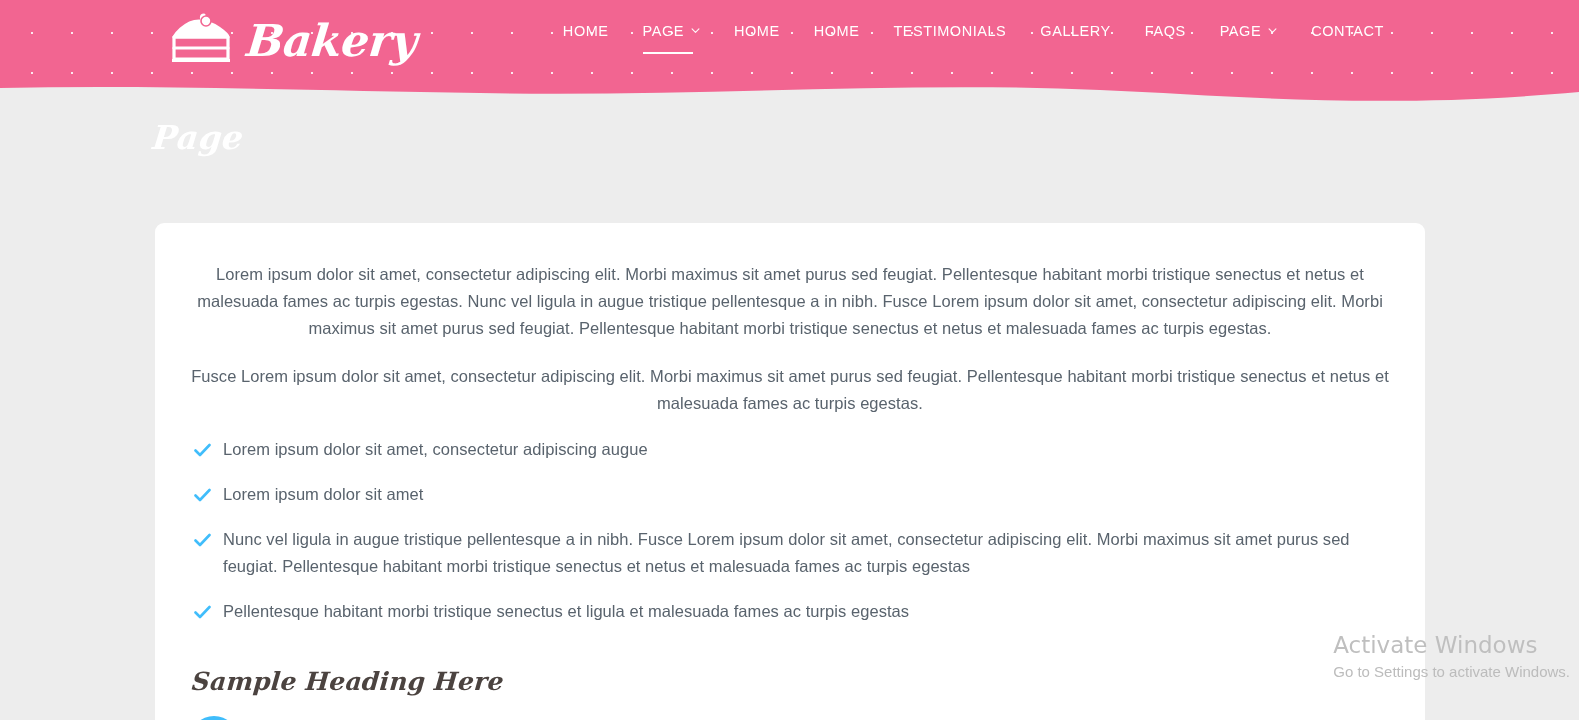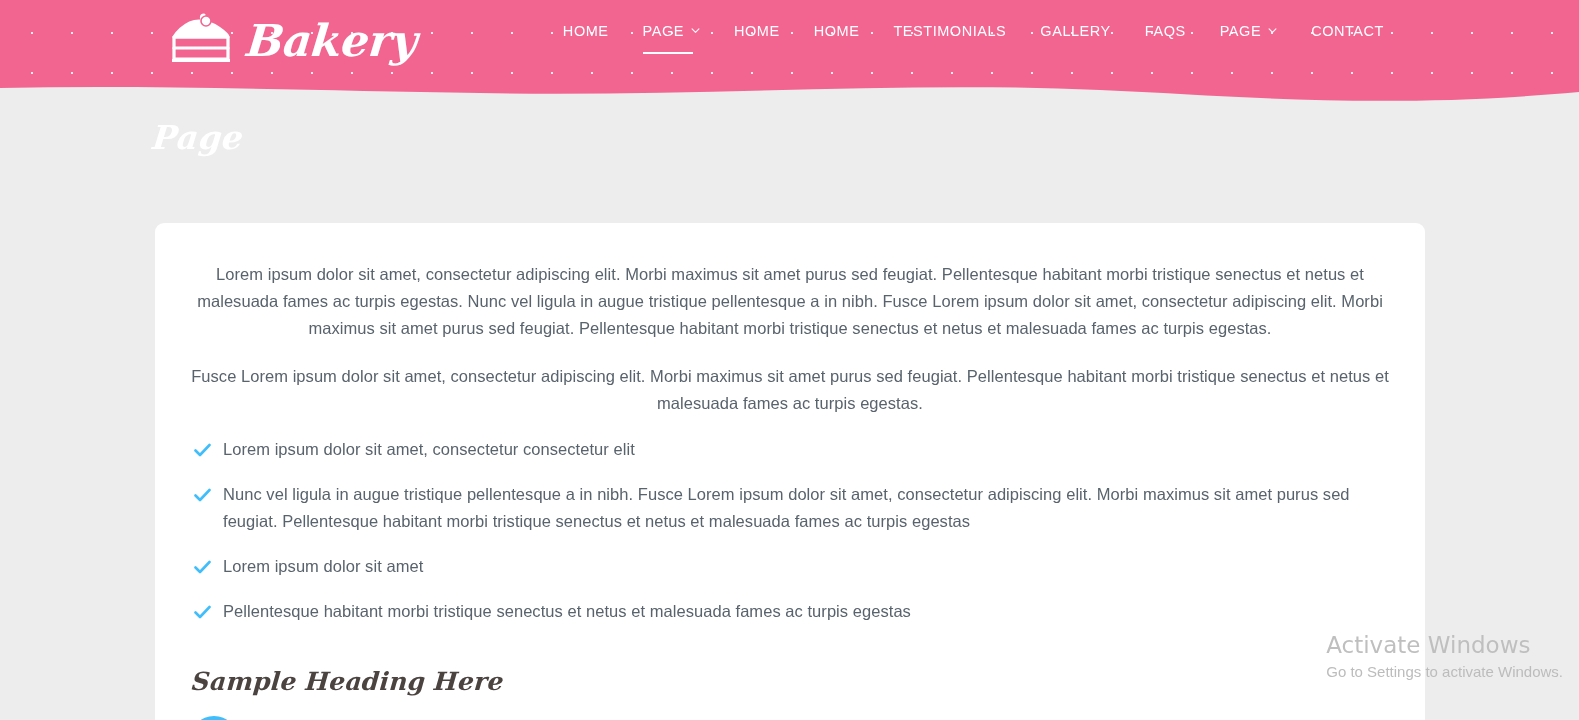--- a/index.html
+++ b/index.html
@@ -203,21 +203,21 @@
   .feature-text{
     color:#59636d;
     font-size:16.5px;
     line-height:1.64;
     padding-top:11px;
   }
 
   
   .watermark{
     position:absolute;
-    right:16px;
+    right:9px;
     bottom:38px;
     text-align:left;
     pointer-events:none;
     user-select:none;
   }
   .wm-title{
     color:#bfbfbf;
     font-size:23px;
     line-height:1.18;
     font-family:"DejaVu Sans", sans-serif;
@@ -327,48 +327,48 @@
   <p class="para">Fusce Lorem ipsum dolor sit amet, consectetur adipiscing elit. Morbi maximus sit amet purus sed feugiat. Pellentesque habitant morbi tristique senectus et netus et malesuada fames ac turpis egestas.</p>
 
   <ul class="check-list">
 
     <li class="check-item">
       <span>
         <svg class="check-icon" viewBox="0 0 17 17" xmlns="http://www.w3.org/2000/svg">
           <path d="M1.5,8.5 L6,13 L15.5,3" fill="none" stroke="#40bdfb" stroke-width="2.6" stroke-linecap="round" stroke-linejoin="round"></path>
         </svg>
       </span>
-      <span class="check-text">Lorem ipsum dolor sit amet, consectetur consectetur elit</span>
+      <span class="check-text">Lorem ipsum dolor sit amet, consectetur adipiscing augue</span>
     </li>
 
     <li class="check-item">
       <span>
         <svg class="check-icon" viewBox="0 0 17 17" xmlns="http://www.w3.org/2000/svg">
           <path d="M1.5,8.5 L6,13 L15.5,3" fill="none" stroke="#40bdfb" stroke-width="2.6" stroke-linecap="round" stroke-linejoin="round"></path>
         </svg>
       </span>
-      <span class="check-text">Nunc vel ligula in augue tristique pellentesque a in nibh. Fusce Lorem ipsum dolor sit amet, consectetur adipiscing elit. Morbi maximus sit amet purus sed feugiat. Pellentesque habitant morbi tristique senectus et netus et malesuada fames ac turpis egestas</span>
+      <span class="check-text">Lorem ipsum dolor sit amet</span>
     </li>
 
     <li class="check-item">
       <span>
         <svg class="check-icon" viewBox="0 0 17 17" xmlns="http://www.w3.org/2000/svg">
           <path d="M1.5,8.5 L6,13 L15.5,3" fill="none" stroke="#40bdfb" stroke-width="2.6" stroke-linecap="round" stroke-linejoin="round"></path>
         </svg>
       </span>
-      <span class="check-text">Lorem ipsum dolor sit amet</span>
+      <span class="check-text">Nunc vel ligula in augue tristique pellentesque a in nibh. Fusce Lorem ipsum dolor sit amet, consectetur adipiscing elit. Morbi maximus sit amet purus sed feugiat. Pellentesque habitant morbi tristique senectus et netus et malesuada fames ac turpis egestas</span>
     </li>
 
     <li class="check-item">
       <span>
         <svg class="check-icon" viewBox="0 0 17 17" xmlns="http://www.w3.org/2000/svg">
           <path d="M1.5,8.5 L6,13 L15.5,3" fill="none" stroke="#40bdfb" stroke-width="2.6" stroke-linecap="round" stroke-linejoin="round"></path>
         </svg>
       </span>
-      <span class="check-text">Pellentesque habitant morbi tristique senectus et netus et malesuada fames ac turpis egestas</span>
+      <span class="check-text">Pellentesque habitant morbi tristique senectus et ligula et malesuada fames ac turpis egestas</span>
     </li>
 
   </ul>
 
   <h2 class="sample-heading">Sample Heading Here</h2>
 
   <div class="feature-row">
     <span class="feature-circle">
       
     </span>

